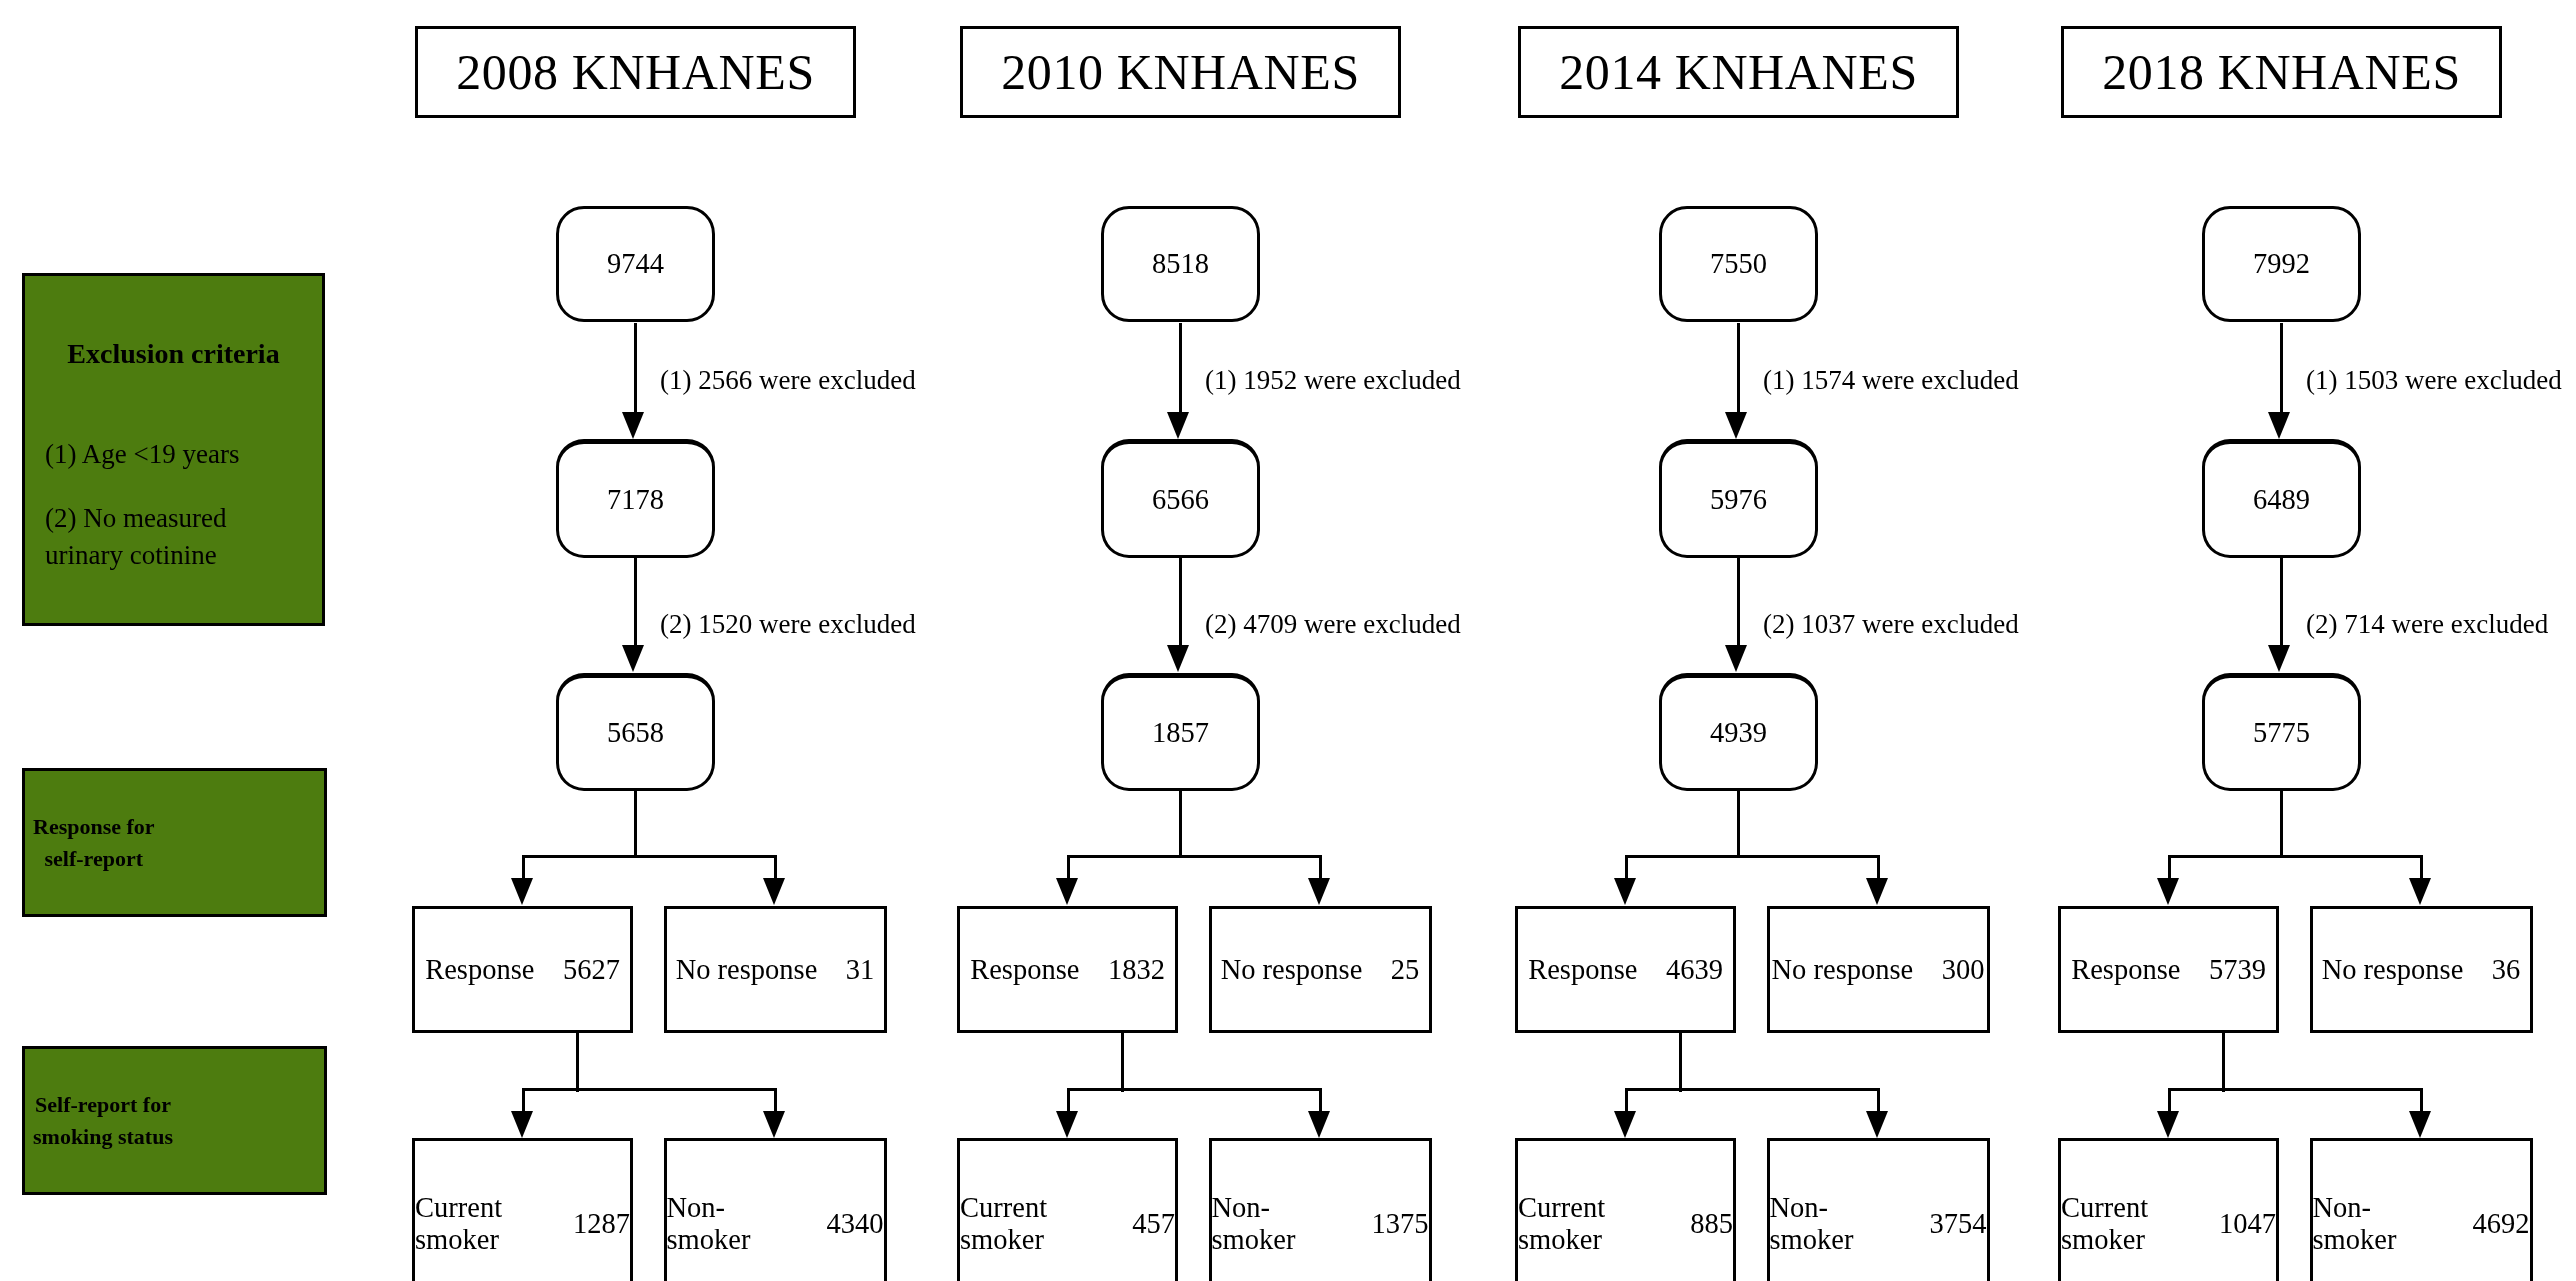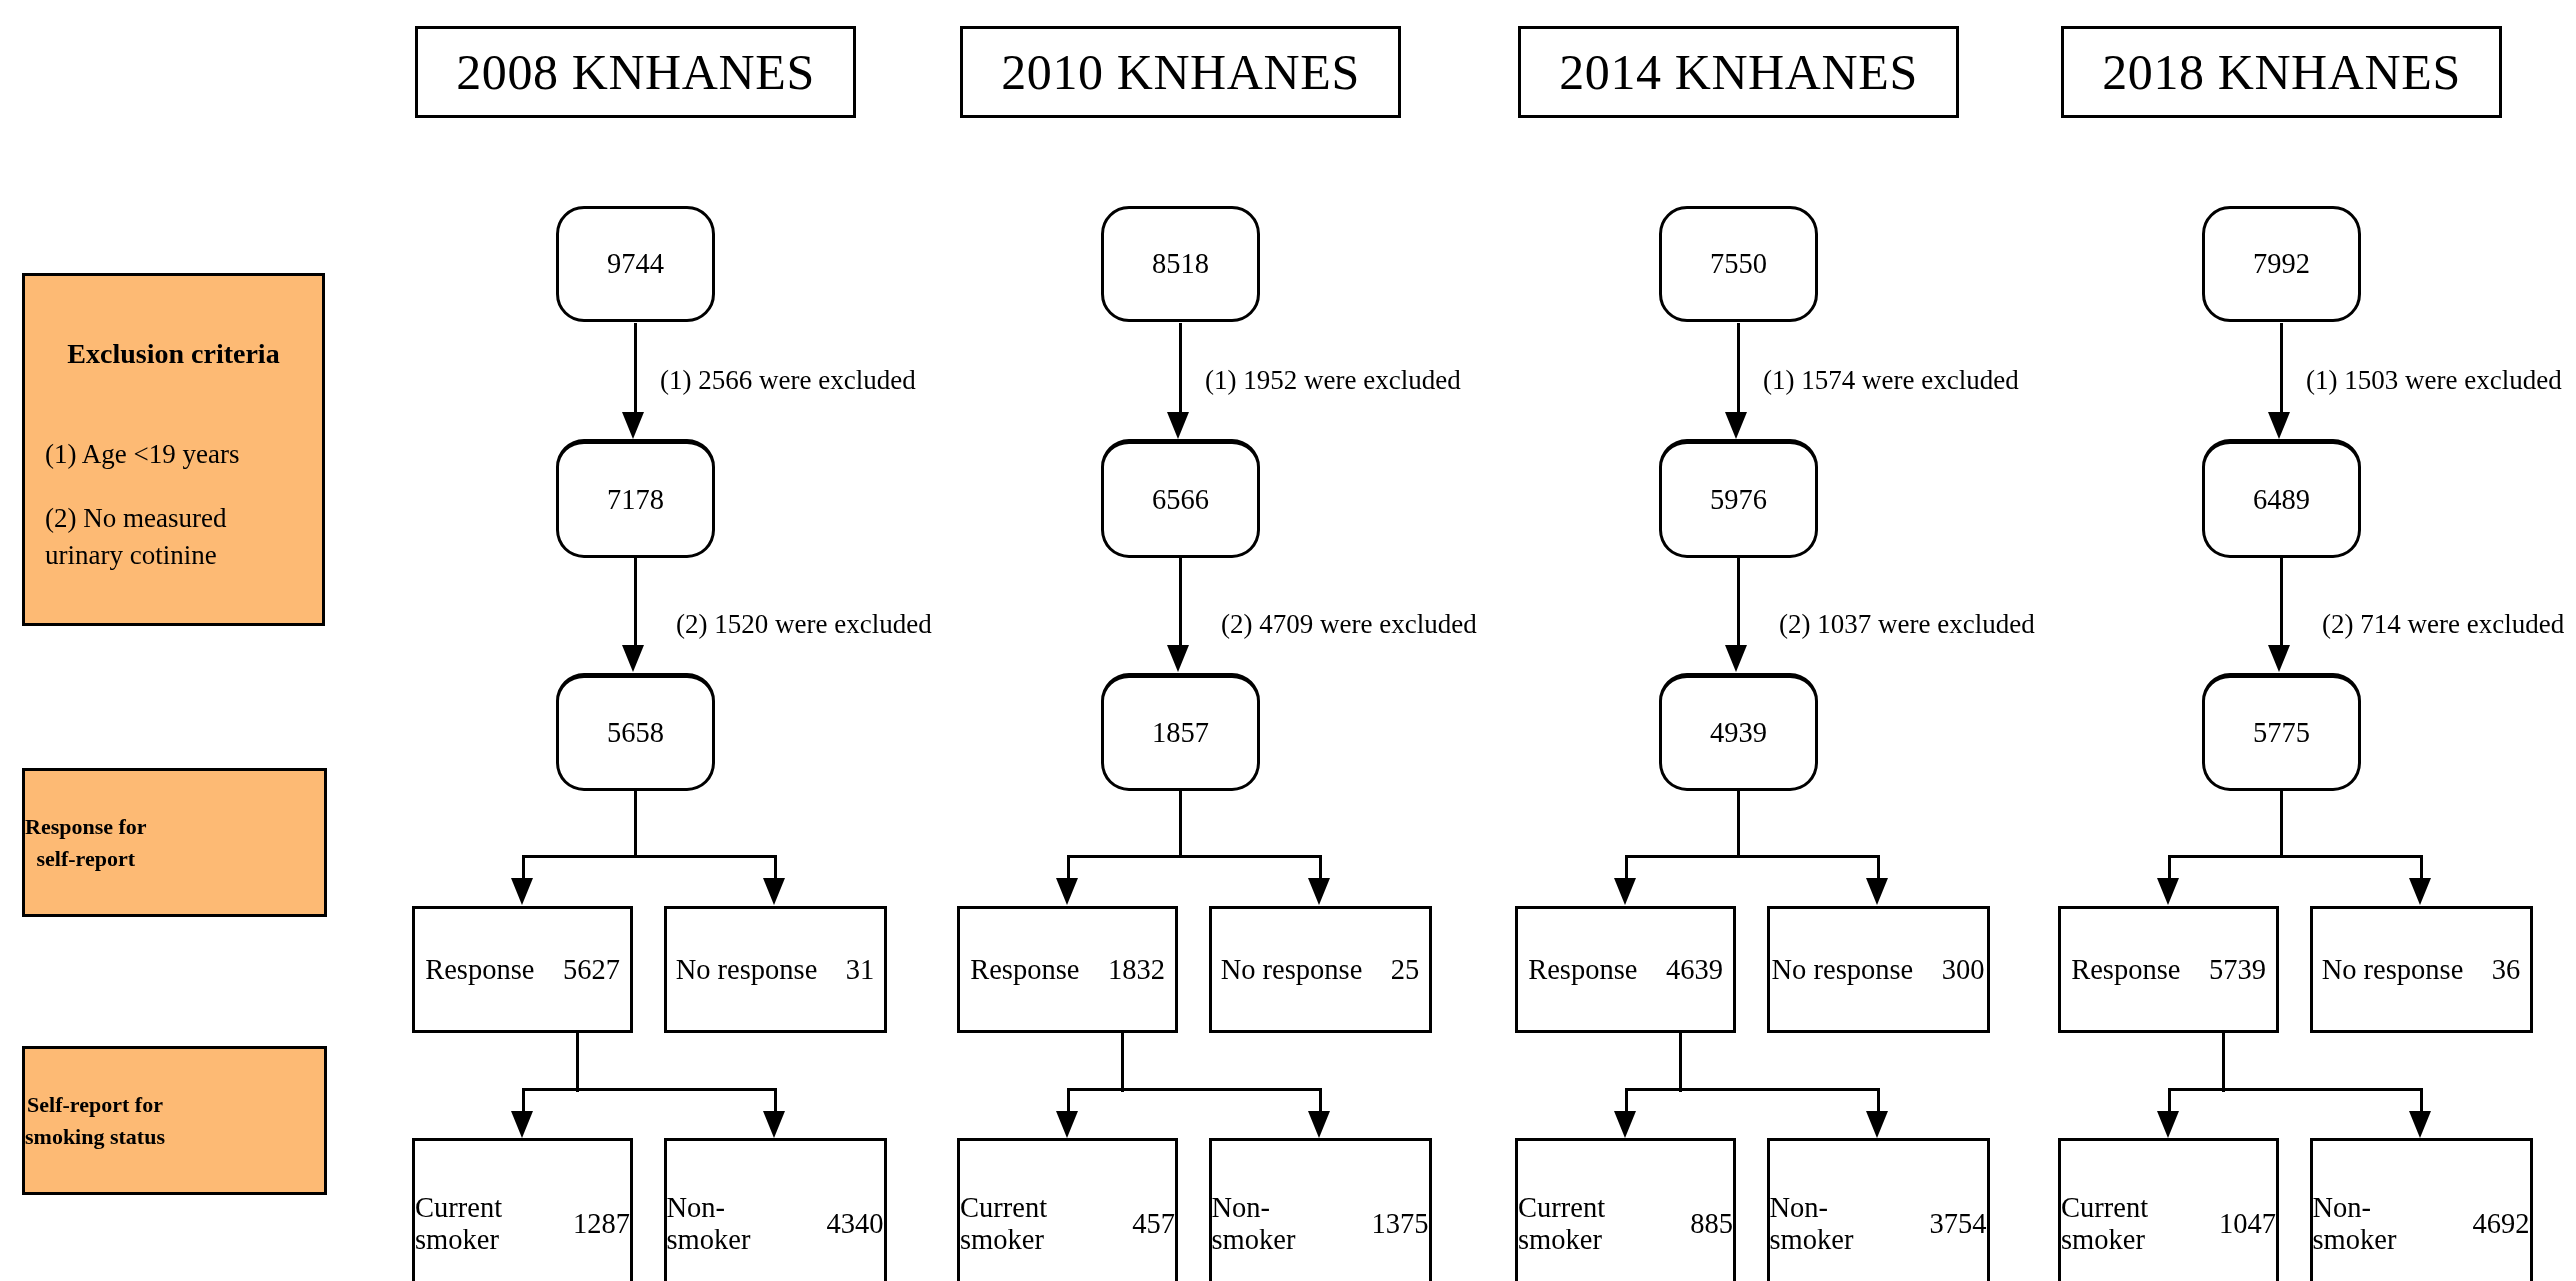--- a/index.html
+++ b/index.html
@@ -45,21 +45,21 @@
   .a2-head { left:calc(var(--c) - 13px); top:645px; }
 
   .excl-label {
     position:absolute;
     left:calc(var(--c) + 25px);
     transform:translateY(-50%);
     font-size:27px;
     white-space:nowrap;
   }
   .lb1 { top:380px; }
-  .lb2 { top:624px;margin-left:16px; }
+  .lb2 { top:624px; }
 
   
   .b1-v  { left:calc(var(--c) - 1.2px);   top:791px; height:67px; }
   .b1-h  { left:calc(var(--c) - 113px); top:855px; width:255px; }
   .b1-sl { left:calc(var(--c) - 113px); top:855px; height:26px; }
   .b1-sr { left:calc(var(--c) + 139px); top:855px; height:26px; }
   .b1-al { left:calc(var(--c) - 124px); top:878px; }
   .b1-ar { left:calc(var(--c) + 128px); top:878px; }
 
   
@@ -80,21 +80,22 @@
   .pos-l { left:calc(var(--c) - 223px); width:221px; }
   .pos-r { left:calc(var(--c) + 28.5px);  width:223px; }
   .row4 { top:906px; height:127px; }
   .row5 { top:1138px; height:171px; }
 
   
   .side {
     position:absolute;
     box-sizing:border-box;
     border:3.7px solid #000;
-    background:#fdba74;
+    background:#4d7c0f;
+    padding-left:8px;
   }
   #side-exclusion { left:22px; top:273px; width:303px; height:353px; }
   .side-title {
     position:absolute; top:62px; left:0; width:100%;
     text-align:center; font-weight:bold; font-size:28px;
   }
   .side-item { position:absolute; left:20px; font-size:27px; line-height:37px; white-space:pre-line; }
   .item1 { top:160px; }
   .item2 { top:224px; }
   .side-mid {

